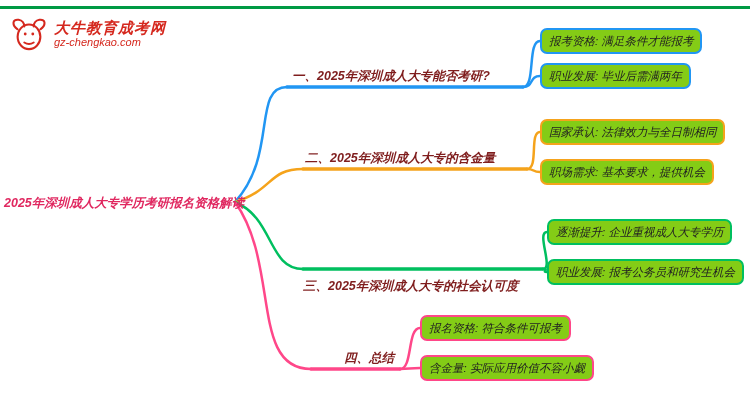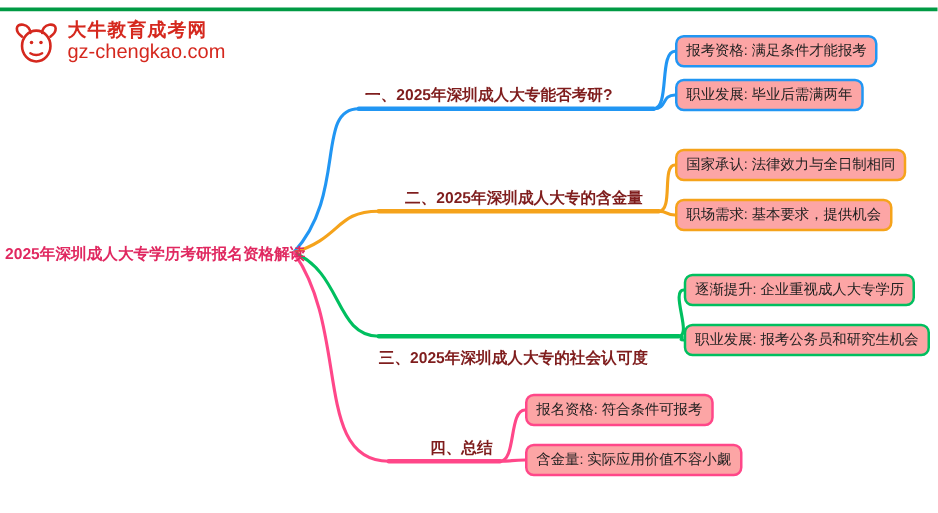--- a/index.html
+++ b/index.html
@@ -1,51 +1,51 @@
 <!DOCTYPE html>
 <html style="--top-line: #009a44; --logo-color: #d5281e; --root-color: #e02860; --c1: #2196f3; --c2: #f5a31b; --c3: #00bf5f; --c4: #ff4789;"><head>
 <meta charset="utf-8">
 <style>
   html,body{margin:0;padding:0;}
   body{
     width:750px;height:410px;background:#ffffff;overflow:hidden;
     font-family:"Liberation Sans","DejaVu Sans",sans-serif;
   }
-  .stage{position:relative;width:750px;height:410px;background:#fff;}
+  .stage{position:relative;width:750px;height:410px;background:#fff;font-style:italic;}
   .topline{
     position:absolute;left:0;top:6px;width:750px;height:3px;
     background:var(--top-line,#009a44);
   }
   
   .logo{
     position:absolute;left:10px;top:16px;display:flex;align-items:center;gap:6px;
     cursor:pointer;
   }
   .logo-icon svg{display:block;}
   .logo-text{display:flex;flex-direction:column;line-height:1.15;}
   .logo-title{font-size:15px;font-weight:bold;color:var(--logo-color,#d5281e);letter-spacing:1px;}
-  .logo-sub{font-size:16px;color:var(--logo-color,#d5281e);}
+  .logo-sub{font-size:11px;color:var(--logo-color,#d5281e);}
   
   .root-node{
     position:absolute;left:4px;top:195px;
     font-size:12.5px;font-weight:bold;color:var(--root-color,#e02860);
     white-space:nowrap;
   }
   
   .blabel{
     position:absolute;font-size:12.5px;font-weight:bold;color:#7f1d1d;
     white-space:nowrap;
   }
   .blabel.b1{left:292px;top:68px;}
-  .blabel.b2{left:305px;top:150px;margin-left:19px;}
+  .blabel.b2{left:305px;top:150px;}
   .blabel.b3{left:303px;top:250px;margin-top:28px;}
   .blabel.b4{left:316px;top:350px;margin-left:28px;}
   
   .leaf{
-    position:absolute;background:#fca5a5;border:2px solid #999;border-radius:7px;
+    position:absolute;background:#84cc16;border:2px solid #999;border-radius:7px;
     font-size:11.5px;color:#222;line-height:16px;padding:3px 7px;white-space:nowrap;
   }
   .leaf.c1{border-color:var(--c1,#2196f3);}
   .leaf.c2{border-color:var(--c2,#f5a31b);}
   .leaf.c3{border-color:var(--c3,#00bf5f);}
   .leaf.c4{border-color:var(--c4,#ff4789);}
   .leaf.l1a{left:540px;top:28px;}
   .leaf.l1b{left:540px;top:63px;}
   .leaf.l2a{left:540px;top:119px;}
   .leaf.l2b{left:540px;top:159px;}

